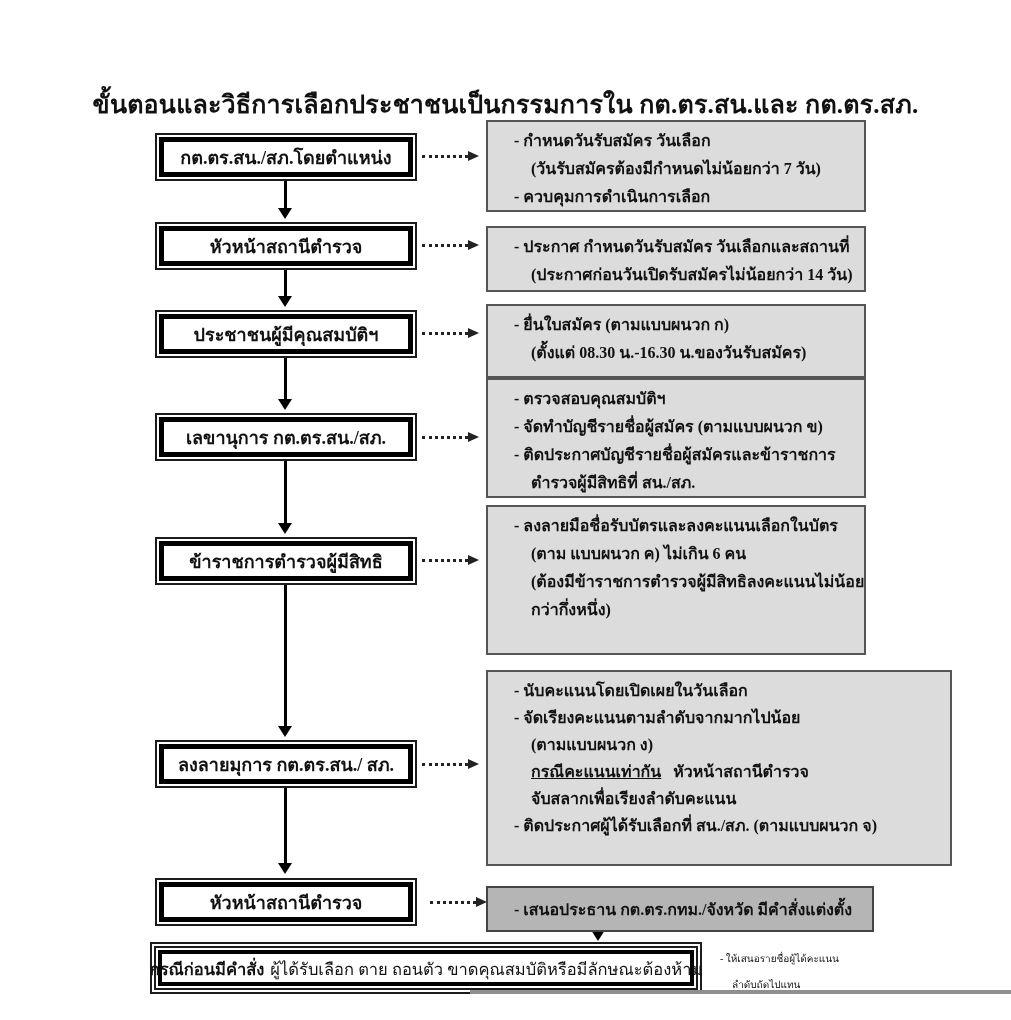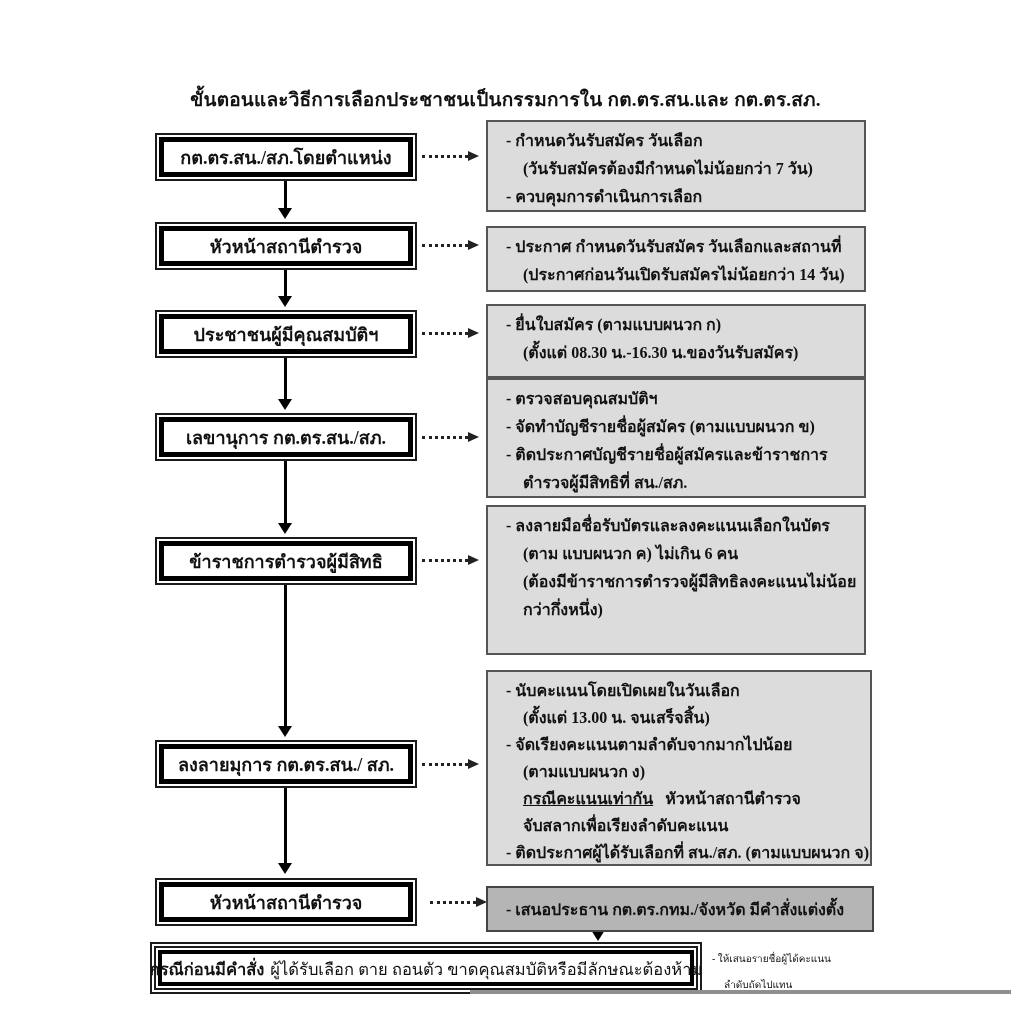--- a/index.html
+++ b/index.html
@@ -3,33 +3,33 @@
 <meta charset="utf-8">
 <style>
   html,body{margin:0;padding:0;}
   body{
     width:1011px;height:1020px;position:relative;background:#ffffff;
     font-family:"Liberation Serif","DejaVu Serif",serif;color:#111;
     overflow:hidden;
   }
   .title{
     position:absolute;left:0;right:0;top:84px;text-align:center;
-    font-size:19px;font-weight:bold;letter-spacing:.2px;
+    font-size:25px;font-weight:bold;letter-spacing:.2px;
   }
   
   .fbox{position:absolute;left:155px;width:262px;height:48px;
     border:2px solid #1c1c1c;background:#fff;padding:2px;box-sizing:border-box;}
   .fbox-in{border:5px solid #000;height:100%;box-sizing:border-box;
     display:flex;align-items:center;justify-content:center;
     font-size:18px;font-weight:bold;background:#fff;white-space:nowrap;}
   
   .dbox{position:absolute;left:486px;width:380px;background:#dcdcdc;
     border:2px solid #555;box-sizing:border-box;padding:5px 0 0 0;
     font-size:16px;font-weight:bold;}
-  .ln{padding-left:18px;line-height:28px;white-space:nowrap;}
+  .ln{padding-left:18px;line-height:28px;white-space:nowrap;margin-left:8px;}
   .ln.ind{padding-left:35px;}
   .u{text-decoration:underline;}
   .dbox.dark{background:#b5b5b5;border:2px solid #444;display:flex;align-items:center;padding:0;}
   .dbox.dark .ln{line-height:normal;}
   
   .varrow{position:absolute;width:3px;background:#000;}
   .varrow::after{content:'';position:absolute;bottom:-10px;left:-6px;
     border-left:7px solid transparent;border-right:7px solid transparent;
     border-top:11px solid #000;}
   
@@ -119,23 +119,22 @@
   <div class="ln ind">ตำรวจผู้มีสิทธิที่ สน./สภ.</div>
 </div>
 
 <div class="dbox" style="top:505px;height:150px">
   <div class="ln">- ลงลายมือชื่อรับบัตรและลงคะแนนเลือกในบัตร</div>
   <div class="ln ind">(ตาม แบบผนวก ค) ไม่เกิน 6 คน</div>
   <div class="ln ind">(ต้องมีข้าราชการตำรวจผู้มีสิทธิลงคะแนนไม่น้อย</div>
   <div class="ln ind">กว่ากึ่งหนึ่ง)</div>
 </div>
 
-<div class="dbox" style="top:670px;height:196px;width:386px;line-height:27px">
+<div class="dbox" style="top:670px;height:196px;width:466px;line-height:27px">
   <div class="ln" style="line-height:27px">- นับคะแนนโดยเปิดเผยในวันเลือก</div>
-  <div class="ln ind" style="line-height:27px">(ตั้งแต่ 13.00 น. จนเสร็จสิ้น)</div>
   <div class="ln" style="line-height:27px">- จัดเรียงคะแนนตามลำดับจากมากไปน้อย</div>
   <div class="ln ind" style="line-height:27px">(ตามแบบผนวก ง)</div>
   <div class="ln ind" style="line-height:27px">
     <span class="u">กรณีคะแนนเท่ากัน</span><span style="margin-left:12px">หัวหน้าสถานีตำรวจ</span>
   </div>
   <div class="ln ind" style="line-height:27px">จับสลากเพื่อเรียงลำดับคะแนน</div>
   <div class="ln" style="line-height:27px">- ติดประกาศผู้ได้รับเลือกที่ สน./สภ. (ตามแบบผนวก จ)</div>
 </div>
 
 <div class="dbox dark" style="top:886px;height:46px;width:388px">

